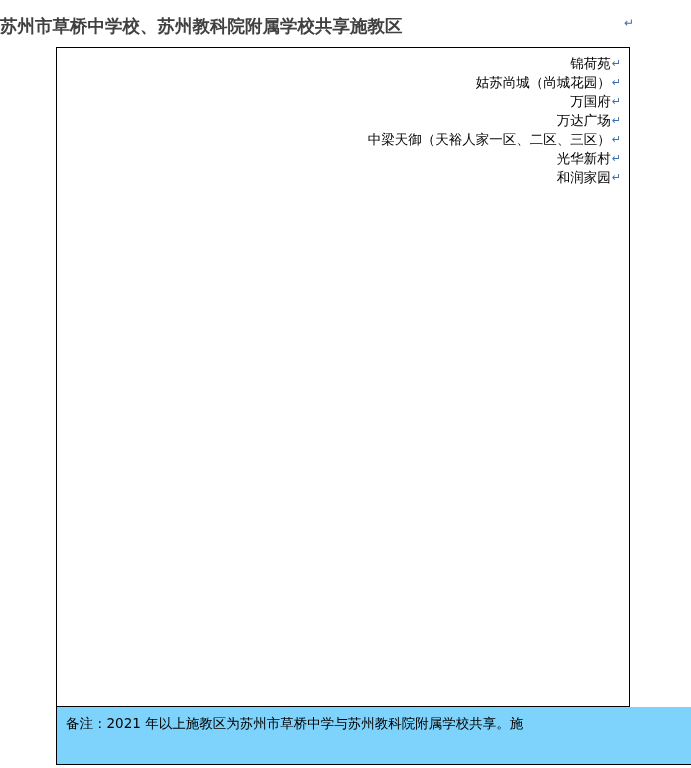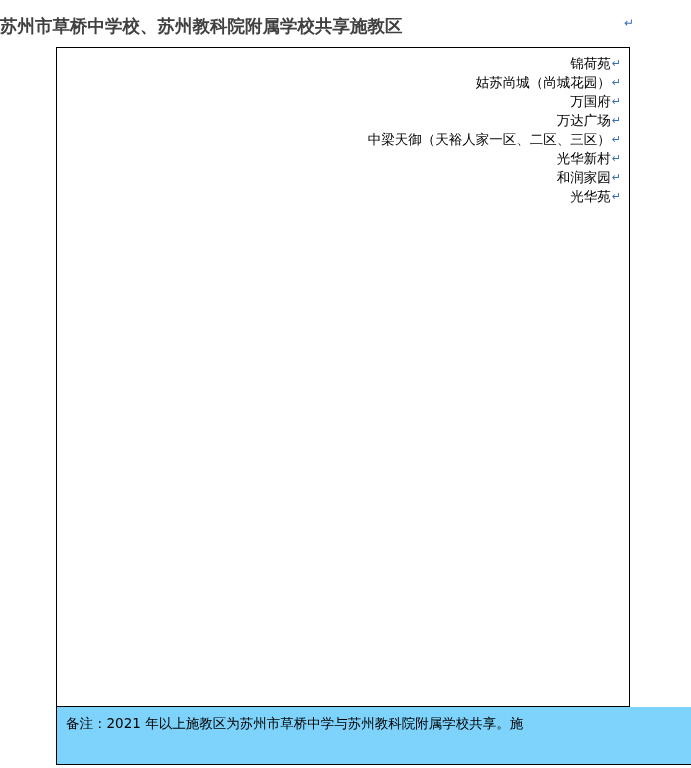--- a/index.html
+++ b/index.html
@@ -110,21 +110,20 @@
 
   <div class="table-box">
     <div class="cell-top">
       <div class="line"><span>锦荷苑</span><span class="pilcrow">↵</span></div>
       <div class="line"><span>姑苏尚城（尚城花园）</span><span class="pilcrow">↵</span></div>
       <div class="line"><span>万国府</span><span class="pilcrow">↵</span></div>
       <div class="line"><span>万达广场</span><span class="pilcrow">↵</span></div>
       <div class="line"><span>中梁天御（天裕人家一区、二区、三区）</span><span class="pilcrow">↵</span></div>
       <div class="line"><span>光华新村</span><span class="pilcrow">↵</span></div>
       <div class="line"><span>和润家园</span><span class="pilcrow">↵</span></div>
-      <div class="line"><span>光华苑</span><span class="pilcrow">↵</span></div>
     </div>
   </div>
 
   <div class="note-box">
     <div class="note-line">备注：2021 年以上施教区为苏州市草桥中学与苏州教科院附属学校共享。施</div>
   </div>
 
 </div>
 
 </body></html>

